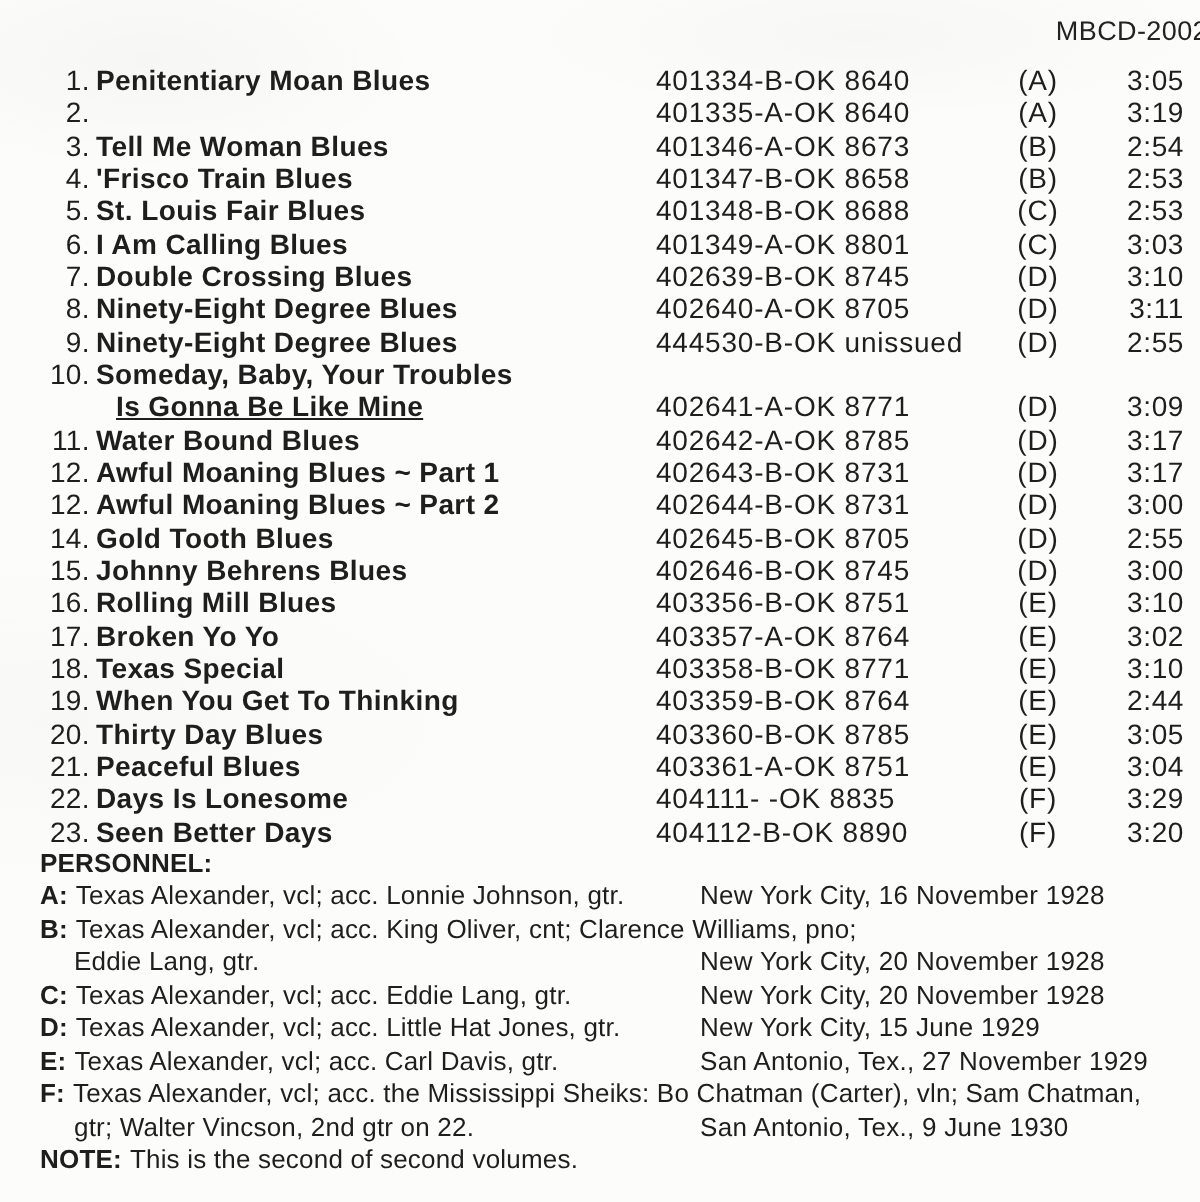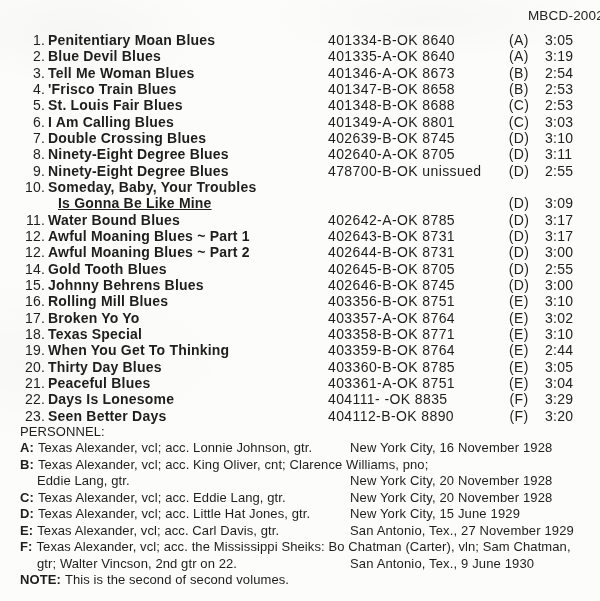--- a/index.html
+++ b/index.html
@@ -26,54 +26,51 @@
   .tracklist{position:absolute;top:32px;left:0;right:0;}
   .trow{position:relative;height:16.33px;font-size:14px;line-height:16.33px;}
   .trow.two{height:32.66px;}
   .tnum{position:absolute;left:20px;top:0;width:25px;text-align:right;letter-spacing:0.2px;}
   .ttitle{position:absolute;left:48px;top:0;font-weight:bold;letter-spacing:0.2px;white-space:nowrap;}
   .t1{display:block;}
   .t2{display:block;margin-left:10px;text-decoration:underline;}
   .t2:empty{display:none;}
   .tmatrix{position:absolute;left:328px;top:0;letter-spacing:0.4px;white-space:nowrap;}
   .tsession{position:absolute;left:503px;top:0;width:32px;text-align:center;letter-spacing:0.4px;}
-  .ttime{position:absolute;left:545px;top:0;width:47px;letter-spacing:0.3px;}
+  .ttime{position:absolute;left:545px;top:0;width:47px;text-align:right;letter-spacing:0.3px;}
   .trow.two .tmatrix,.trow.two .tsession,.trow.two .ttime{top:16.33px;}
   
   .personnel{position:absolute;top:424px;left:0;right:0;}
   .p-line{position:relative;height:16.45px;font-size:13px;line-height:16.45px;padding-left:20px;white-space:nowrap;letter-spacing:0.1px;}
   .p-line.indent{padding-left:37px;}
   .p-label{font-weight:bold;}
   .p-label:not(:empty){margin-right:4px;}
   .p-loc{position:absolute;left:350px;top:0;letter-spacing:0.15px;}
   .p-loc:empty{display:none;}
-  .p-heading{font-weight:normal;}
+  .p-heading{font-weight:bold;}
 </style>
 </head>
 <body>
 
 <div class="page">
 
   <div class="catalog">MBCD-2002</div>
 
   <div class="tracklist">
     <div class="trow">
         <span class="tnum">1.</span>
         <span class="ttitle">
           <span class="t1">Penitentiary Moan Blues</span>
         </span>
         <span class="tmatrix">401334-B-OK 8640</span>
         <span class="tsession">(A)</span>
         <span class="ttime">3:05</span>
       </div>
     <div class="trow">
         <span class="tnum">2.</span>
-        <span class="ttitle">
-          <span class="t1">Blue Devil Blues</span>
-        </span>
         <span class="tmatrix">401335-A-OK 8640</span>
         <span class="tsession">(A)</span>
         <span class="ttime">3:19</span>
       </div>
     <div class="trow">
         <span class="tnum">3.</span>
         <span class="ttitle">
           <span class="t1">Tell Me Woman Blues</span>
         </span>
         <span class="tmatrix">401346-A-OK 8673</span>
@@ -123,30 +120,31 @@
         </span>
         <span class="tmatrix">402640-A-OK 8705</span>
         <span class="tsession">(D)</span>
         <span class="ttime">3:11</span>
       </div>
     <div class="trow">
         <span class="tnum">9.</span>
         <span class="ttitle">
           <span class="t1">Ninety-Eight Degree Blues</span>
         </span>
-        <span class="tmatrix">478700-B-OK unissued</span>
+        <span class="tmatrix">444530-B-OK unissued</span>
         <span class="tsession">(D)</span>
         <span class="ttime">2:55</span>
       </div>
     <div class="trow two">
         <span class="tnum">10.</span>
         <span class="ttitle">
           <span class="t1">Someday, Baby, Your Troubles</span>
           <span class="t2">Is Gonna Be Like Mine</span>
         </span>
+        <span class="tmatrix">402641-A-OK 8771</span>
         <span class="tsession">(D)</span>
         <span class="ttime">3:09</span>
       </div>
     <div class="trow">
         <span class="tnum">11.</span>
         <span class="ttitle">
           <span class="t1">Water Bound Blues</span>
         </span>
         <span class="tmatrix">402642-A-OK 8785</span>
         <span class="tsession">(D)</span>

